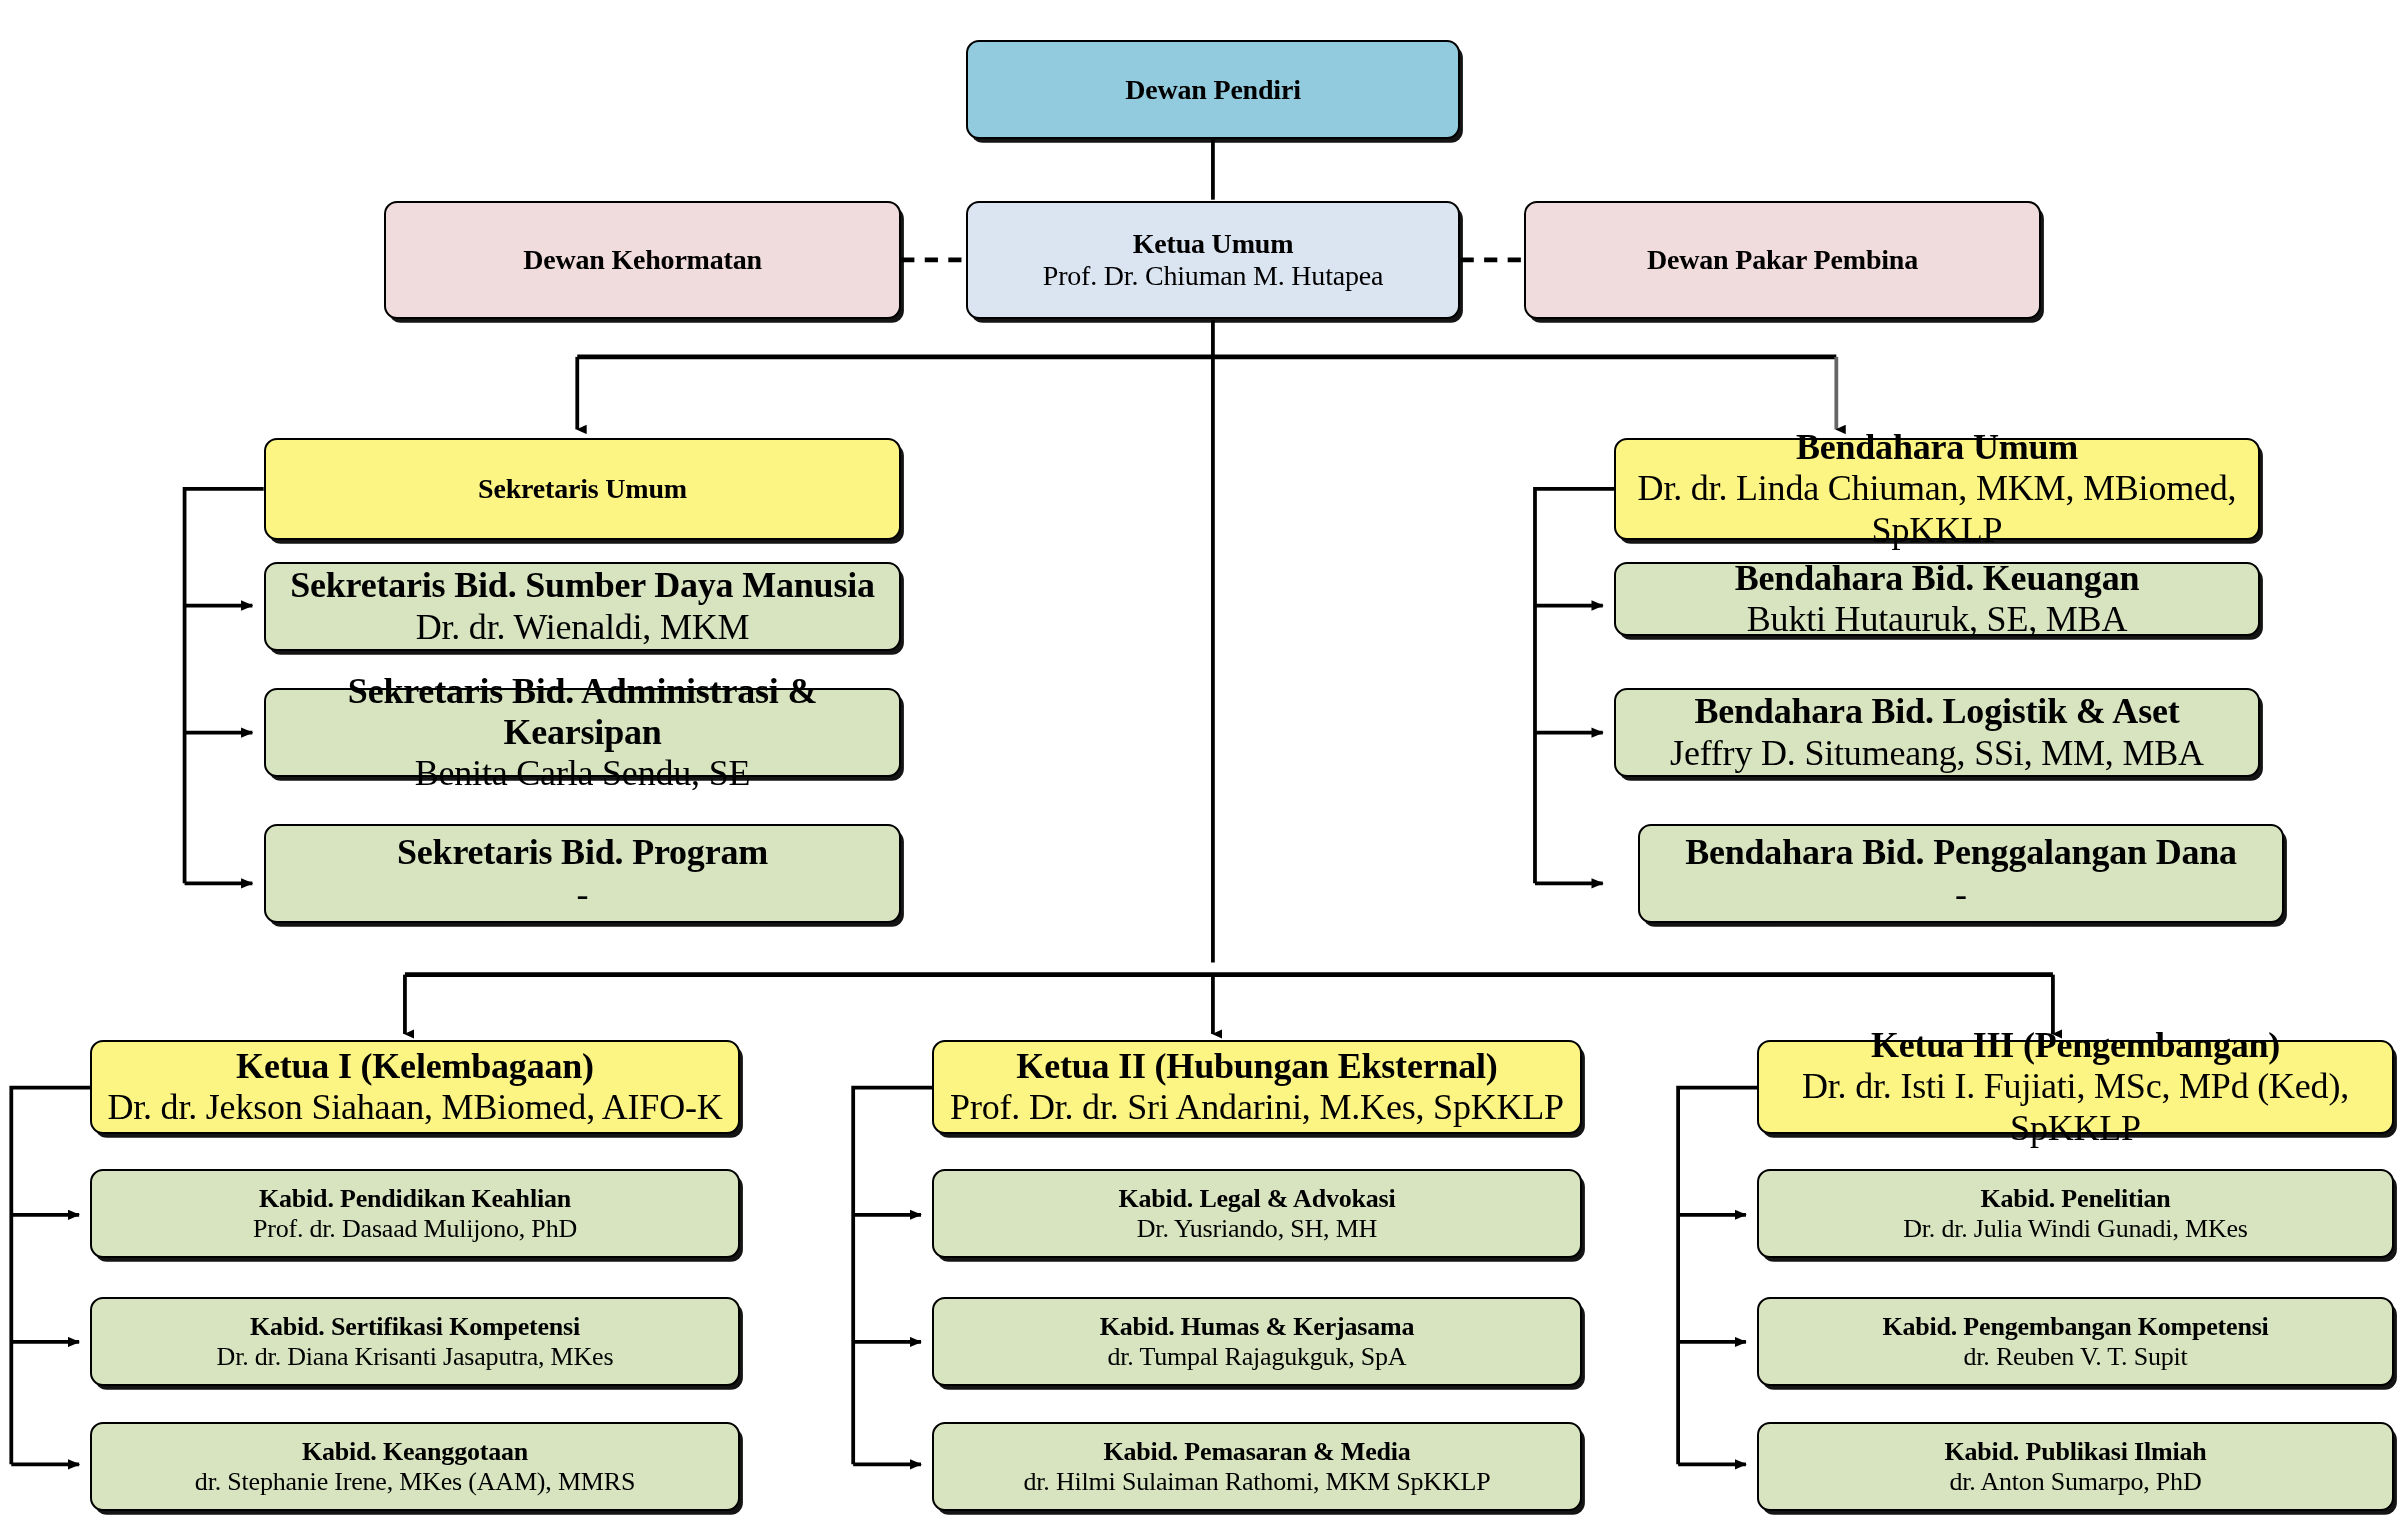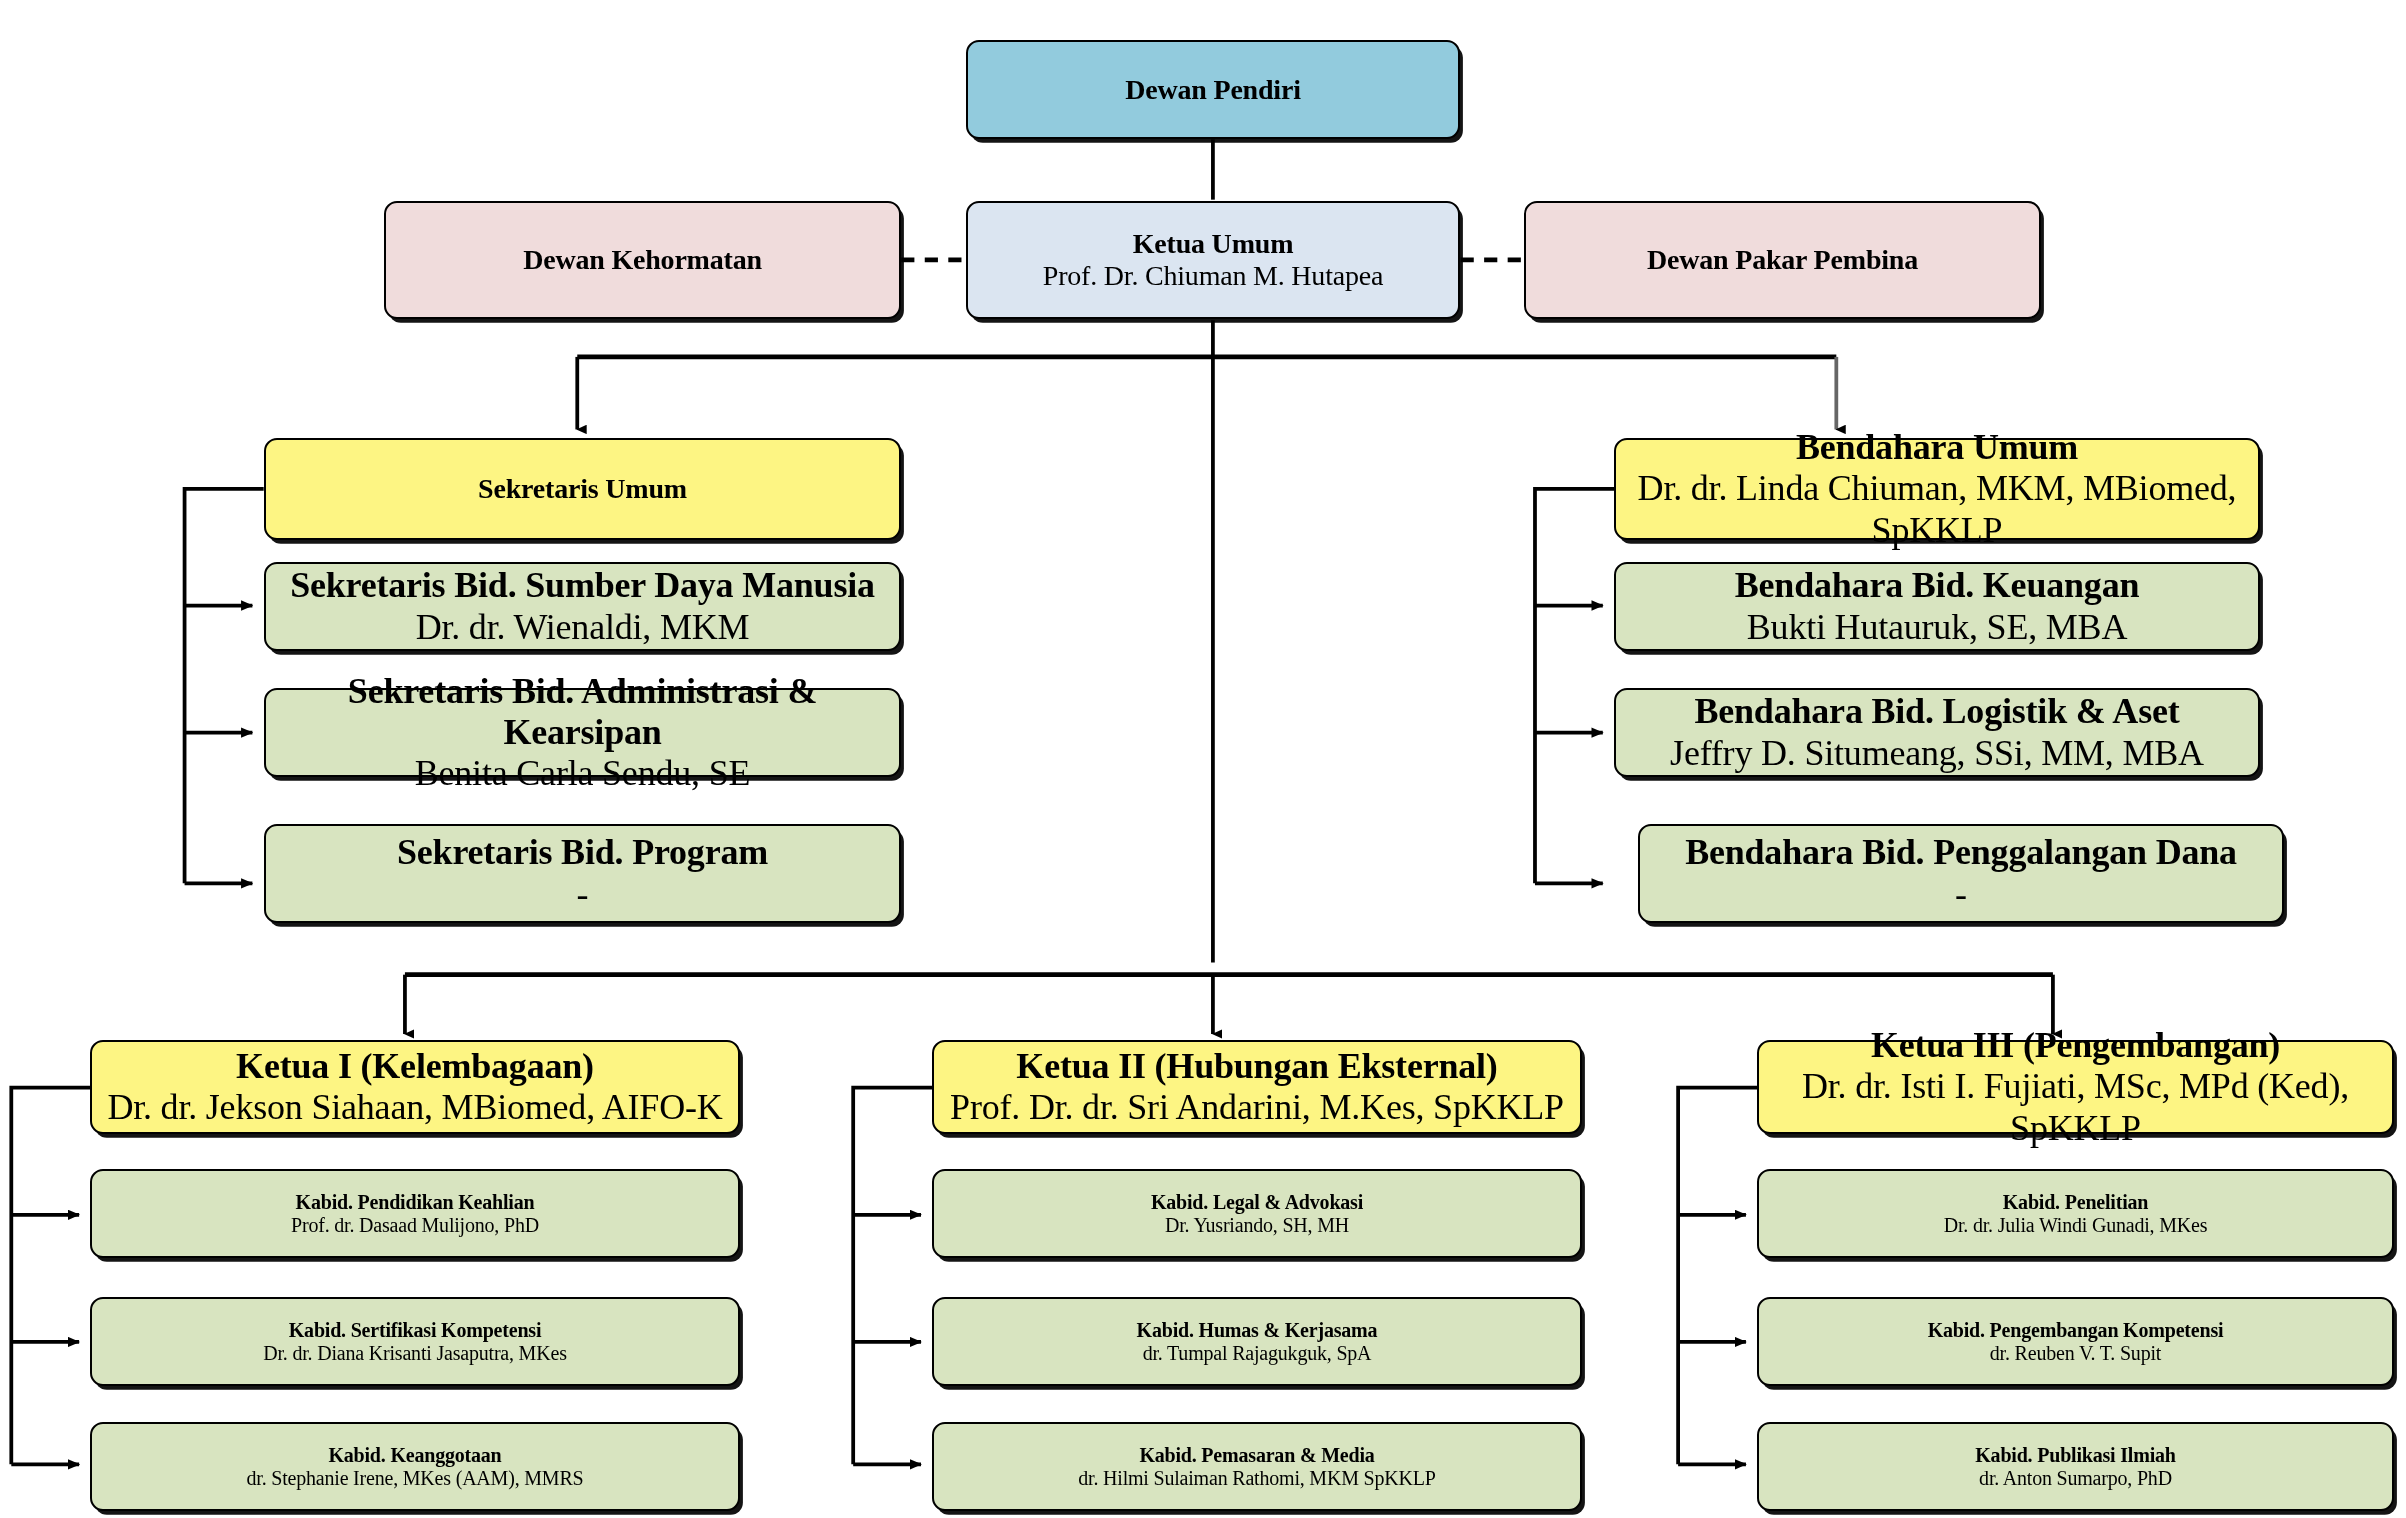--- a/index.html
+++ b/index.html
@@ -56,21 +56,21 @@
     letter-spacing: -0.2px;
   }
   .c-blue   { background: #92cbdd; }
   .c-pink   { background: #f0dcdc; }
   .c-steel  { background: #dbe5f1; }
   .c-yellow { background: #fdf583; }
   .c-green  { background: #d8e4c0; }
 
   .fs-lg  .title, .fs-lg  .person { font-size: 28px; }
   .fs-md  .title, .fs-md  .person { font-size: 36px; }
-  .fs-sm  .title, .fs-sm  .person { font-size: 20px; }
+  .fs-sm  .title, .fs-sm  .person { font-size: 26px; }
   .spacer-dash { font-size: 26px; line-height: 1.14; }
 </style>
 </head>
 <body>
 
 <div id="chart-root">
 
   <svg id="connectors" viewBox="0 0 2556 1613" width="2407" height="1519" xmlns="http://www.w3.org/2000/svg">
     <defs>
       <marker id="arrDown" markerWidth="10" markerHeight="11" refX="5" refY="10" orient="auto" markerUnits="userSpaceOnUse">
@@ -168,21 +168,21 @@
   <div class="node c-green fs-md" style="left:264px; top:824px; width:637px; height:99px;">
     <div class="title">Sekretaris Bid. Program</div>
     <div class="person spacer-dash">-</div>
   </div>
 
   <div class="node c-yellow fs-md" style="left:1614px; top:438px; width:646px; height:102px;">
     <div class="title">Bendahara Umum</div>
     <div class="person">Dr. dr. Linda Chiuman, MKM, MBiomed, SpKKLP</div>
   </div>
 
-  <div class="node c-green fs-md" style="left:1614px; top:562px; width:646px; height:89px;">
+  <div class="node c-green fs-md" style="left:1614px; top:562px; width:646px; height:74px;">
     <div class="title">Bendahara Bid. Keuangan</div>
     <div class="person">Bukti Hutauruk, SE, MBA</div>
   </div>
 
   <div class="node c-green fs-md" style="left:1614px; top:688px; width:646px; height:89px;">
     <div class="title">Bendahara Bid. Logistik &amp; Aset</div>
     <div class="person">Jeffry D. Situmeang, SSi, MM, MBA</div>
   </div>
 
   <div class="node c-green fs-md" style="left:1614px; top:824px; width:646px; height:99px;margin-left:24px;">

